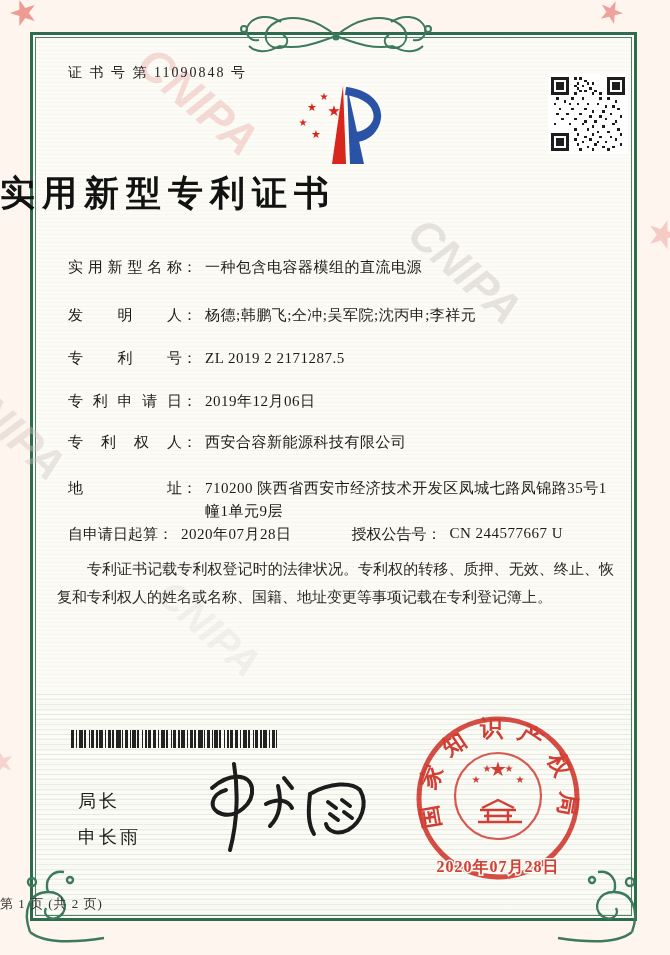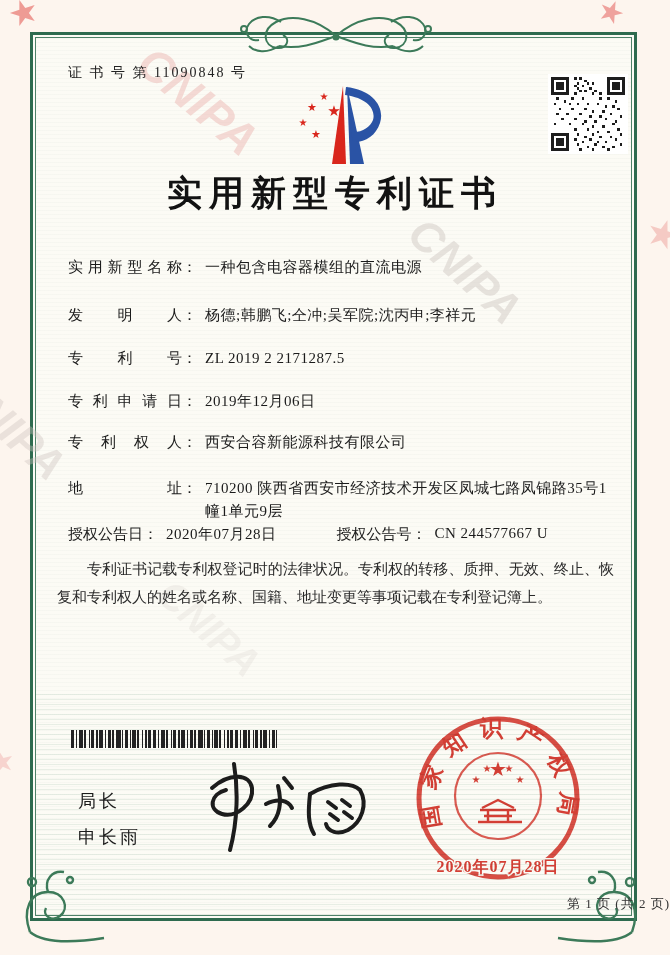--- a/index.html
+++ b/index.html
@@ -30,41 +30,41 @@
   .wms4{left:-12px;top:744px;font-size:30px;color:rgba(235,150,145,.35);transform:rotate(-14deg);z-index:2;}
   
   .orn-top{position:absolute;left:221px;top:6px;z-index:3;}
   .orn-bl{position:absolute;left:18px;top:866px;z-index:3;}
   .orn-br{position:absolute;left:552px;top:866px;z-index:3;transform:scaleX(-1);}
   
   .cert-no{position:absolute;left:68px;top:64px;z-index:4;font-size:14px;letter-spacing:2px;color:#222;}
   .qr{position:absolute;left:548px;top:74px;width:80px;height:80px;background:#fff;padding:3px;
     box-sizing:border-box;z-index:4;}
   .logo{position:absolute;left:288px;top:78px;z-index:4;}
-  .title{position:absolute;left:0;top:170px;width:670px;text-align:center;z-index:4;
+  .title{position:absolute;left:0;top:170px;width:670px;text-align:left;z-index:4;
     font-size:35px;font-weight:bold;letter-spacing:7px;color:#121212;}
   
   .row{position:absolute;left:68px;z-index:4;display:flex;font-size:15px;line-height:1.5;}
   .lbl{display:inline-block;width:114px;text-align:justify;text-align-last:justify;flex:none;}
   .colon{flex:none;}
   .val{margin-left:8px;letter-spacing:.5px;}
   .addr .val{width:408px;}
   .grant-row{position:absolute;left:68px;top:525px;width:545px;z-index:4;display:flex;font-size:15px;}
   .grant-left{display:flex;}
   .grant-right{display:flex;margin-left:60px;}
   
   .body-text{position:absolute;left:57px;top:556px;width:557px;z-index:4;
     font-size:15px;line-height:1.85;text-align:justify;color:#2a2a2a;}
   .body-text p{margin:0 0 2px 0;text-indent:2em;}
   
   .barcode{position:absolute;left:71px;top:730px;z-index:4;}
   .signer{position:absolute;left:78px;top:783px;z-index:4;font-size:18px;letter-spacing:3px;line-height:2.0;}
   .signature{position:absolute;left:182px;top:758px;z-index:4;}
   .seal{position:absolute;left:412px;top:714px;z-index:5;mix-blend-mode:multiply;opacity:.95;}
-  .page-footer{position:absolute;left:0;top:895px;width:670px;text-align:right;z-index:4;
+  .page-footer{position:absolute;left:0;top:895px;width:670px;text-align:left;z-index:4;
     font-size:13px;letter-spacing:1px;color:#333;}
 </style>
 </head>
 <body>
 
 <div class="page">
 
   <div class="wm-star wms1">★</div>
   <div class="wm-star wms2">★</div>
   <div class="wm-star wms3">★</div>
@@ -173,21 +173,21 @@
     <span class="val">西安合容新能源科技有限公司</span>
   </div>
   <div class="row addr" style="top:477px">
     <span class="lbl">地址</span>
       <span class="colon">：</span>
     <span class="val">710200 陕西省西安市经济技术开发区凤城七路凤锦路35号1幢1单元9层</span>
   </div>
 
   <div class="grant-row">
     <div class="grant-left">
-      <span>授权公告日</span>
+      <span>自申请日起算</span>
         <span>：</span>
       <span class="val">2020年07月28日</span>
     </div>
     <div class="grant-right">
       <span>授权公告号</span>
         <span>：</span>
       <span class="val">CN 244577667 U</span>
     </div>
   </div>
 

